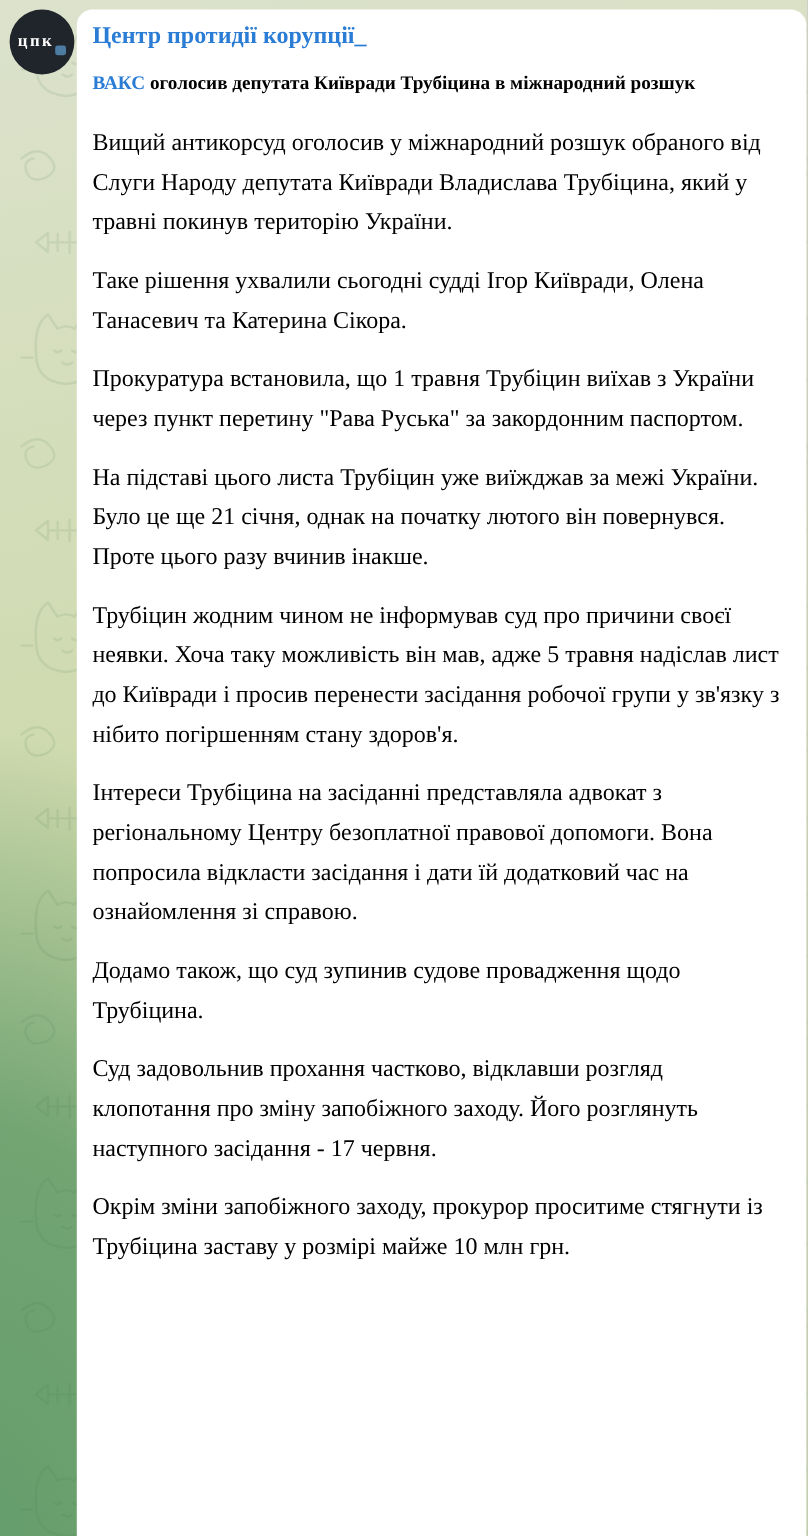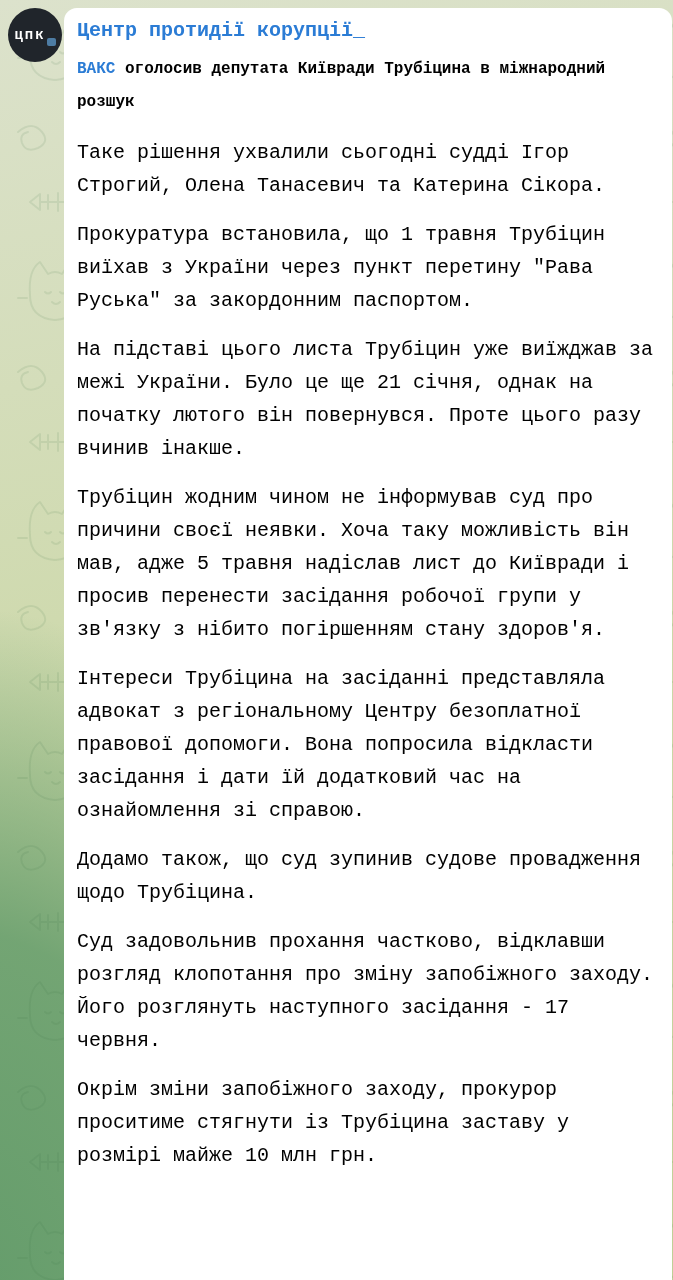--- a/index.html
+++ b/index.html
@@ -1,21 +1,21 @@
 <!DOCTYPE html>
 <html style="--accent: #2b7cd5; --avatar-bg: #20252b; --avatar-cursor: #4d7ca3; --bg-top: #dce2cc; --bg-bl: #649c6b; --bg-right: #bfd096;"><head>
 <meta charset="utf-8">
 <style>
   html, body { margin: 0; padding: 0; }
   .screen {
     position: relative;
     width: 673px;
     height: 1280px;
     overflow: hidden;
-    font-family: Liberation Mono, monospace;
+    font-family: Liberation Serif, serif;
     background: #a3a3a3;
   }
   .bg {
     position: absolute;
     inset: 0;
     background-image:
       radial-gradient(90% 75% at -5% 103%,
         var(--bg-bl, #649c6b) 0%,
         rgba(100,156,107,0.85) 40%,
         rgba(100,156,107,0.0) 74%),
@@ -130,21 +130,22 @@
   <div class="avatar">
     <span class="avatar-text">цпк</span>
     <span class="avatar-cursor"></span>
   </div>
 
   <div class="bubble">
     <div class="channel-title">Центр протидії корупції_</div>
 
     <div class="headline"><a class="headline-link">ВАКС</a> <span>оголосив депутата Київради Трубіцина в міжнародний розшук</span></div>
 
-    <p>Таке рішення ухвалили сьогодні судді Ігор Строгий, Олена Танасевич та Катерина Сікора.</p>
+    <p>Вищий антикорсуд оголосив у міжнародний розшук обраного від Слуги Народу депутата Київради Владислава Трубіцина, який у травні покинув територію України.</p>
+    <p>Таке рішення ухвалили сьогодні судді Ігор Київради, Олена Танасевич та Катерина Сікора.</p>
     <p>Прокуратура встановила, що 1 травня Трубіцин виїхав з України через пункт перетину "Рава Руська" за закордонним паспортом.</p>
     <p>На підставі цього листа Трубіцин уже виїжджав за межі України. Було це ще 21 січня, однак на початку лютого він повернувся. Проте цього разу вчинив інакше.</p>
     <p>Трубіцин жодним чином не інформував суд про причини своєї неявки. Хоча таку можливість він мав, адже 5 травня надіслав лист до Київради і просив перенести засідання робочої групи у зв'язку з нібито погіршенням стану здоров'я.</p>
     <p>Інтереси Трубіцина на засіданні представляла адвокат з регіональному Центру безоплатної правової допомоги. Вона попросила відкласти засідання і дати їй додатковий час на ознайомлення зі справою.</p>
     <p>Додамо також, що суд зупинив судове провадження щодо Трубіцина.</p>
     <p>Суд задовольнив прохання частково, відклавши розгляд клопотання про зміну запобіжного заходу. Його розглянуть наступного засідання - 17 червня.</p>
     <p>Окрім зміни запобіжного заходу, прокурор проситиме стягнути із Трубіцина заставу у розмірі майже 10 млн грн.</p>
   </div>
 
 </div>

